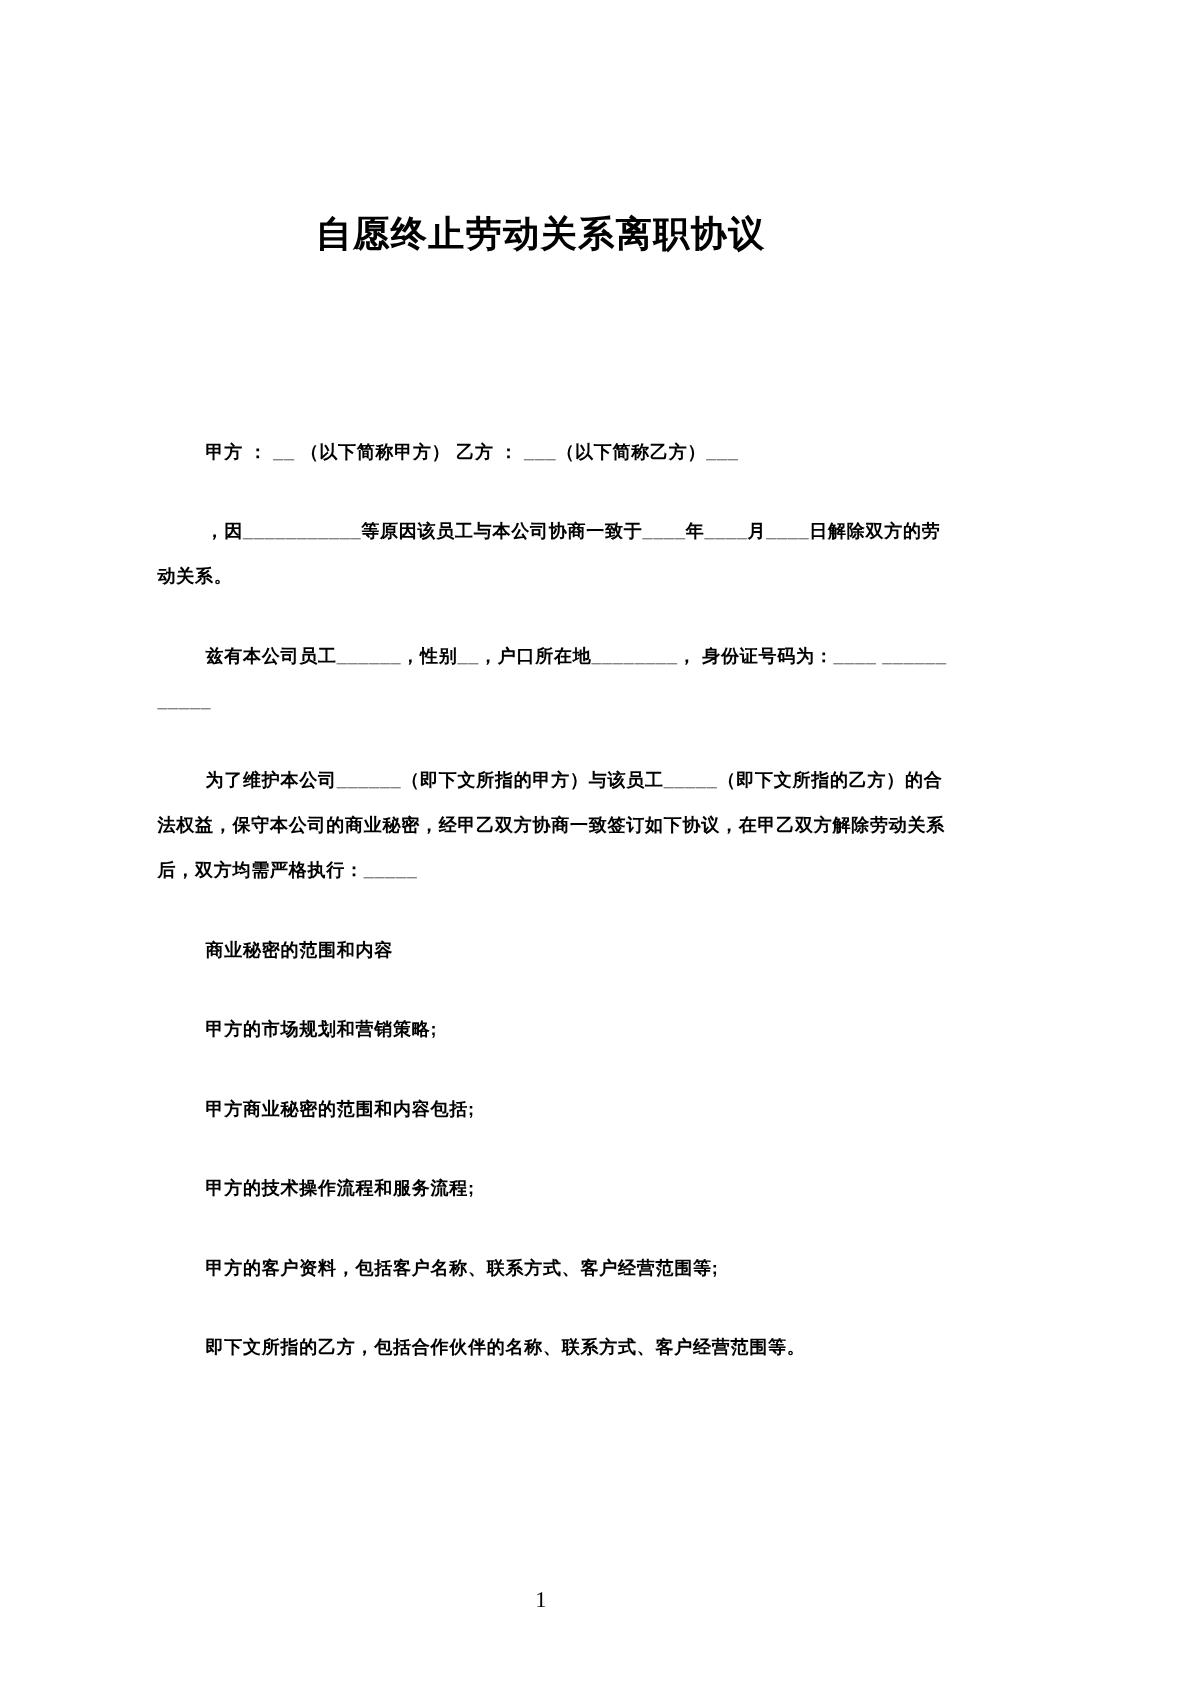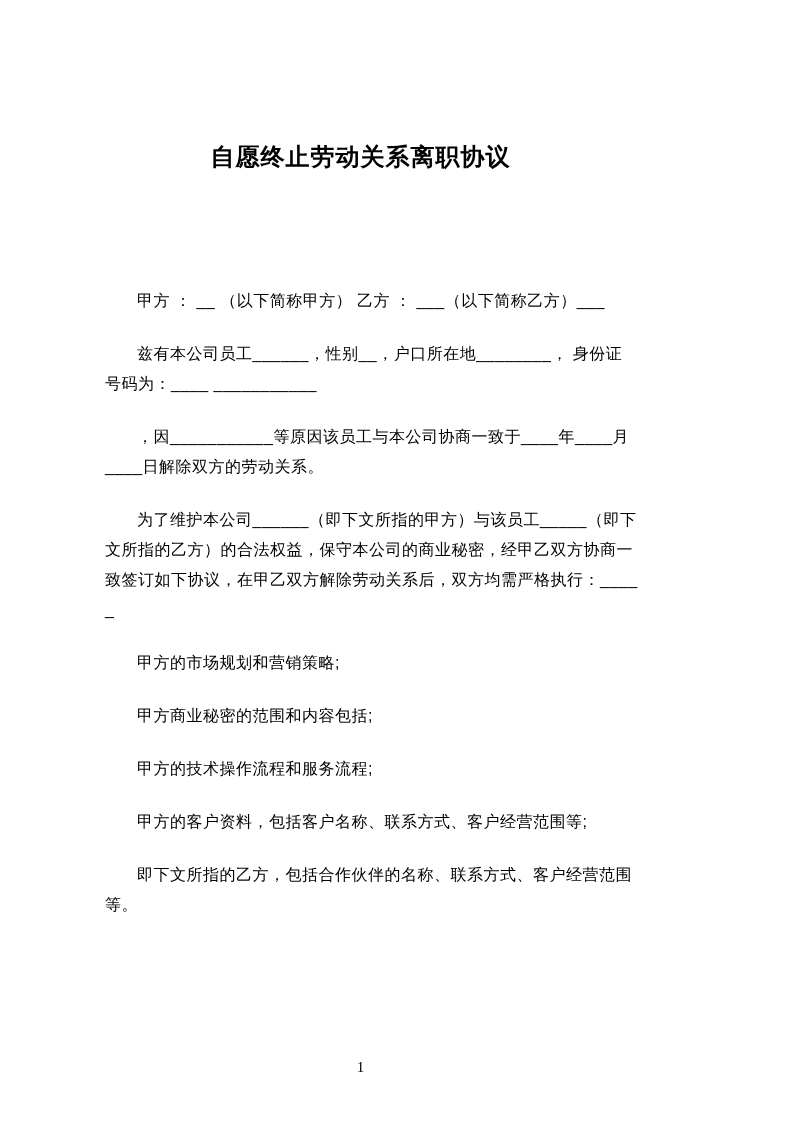--- a/index.html
+++ b/index.html
@@ -22,22 +22,22 @@
     margin: 0 0 112px 0;
     padding-right: 22px; 
     text-align: center;
     font-size: 24px;
     font-weight: bold;
     line-height: 34px;
     letter-spacing: 1px;
   }
   .doc-body p.para {
     margin: 0 0 23px 0;
-    font-size: 16px;
-    font-weight: normal;
+    font-size: 12px;
+    font-weight: bold;
     line-height: 30px;
     text-indent: 32px;
     letter-spacing: 0.5px;
     word-break: break-all;
   }
   .page-number {
     position: absolute;
     left: 0;
     right: 0;
     bottom: 46px;
@@ -50,23 +50,24 @@
 </style>
 </head>
 <body>
 
 <div class="page">
 
   <h1 class="doc-title">自愿终止劳动关系离职协议</h1>
 
   <div class="doc-body">
     <p class="para">甲方 ： __ （以下简称甲方） 乙方 ： ___（以下简称乙方）___</p>
+    <p class="para">，因___________等原因该员工与本公司协商一致于____年____月____日解除双方的劳动关系。</p>
     <p class="para">兹有本公司员工______，性别__，户口所在地________， 身份证号码为：____ ___________</p>
-    <p class="para">，因___________等原因该员工与本公司协商一致于____年____月____日解除双方的劳动关系。</p>
     <p class="para">为了维护本公司______（即下文所指的甲方）与该员工_____（即下文所指的乙方）的合法权益，保守本公司的商业秘密，经甲乙双方协商一致签订如下协议，在甲乙双方解除劳动关系后，双方均需严格执行：_____</p>
+    <p class="para">商业秘密的范围和内容</p>
     <p class="para">甲方的市场规划和营销策略;</p>
     <p class="para">甲方商业秘密的范围和内容包括;</p>
     <p class="para">甲方的技术操作流程和服务流程;</p>
     <p class="para">甲方的客户资料，包括客户名称、联系方式、客户经营范围等;</p>
     <p class="para">即下文所指的乙方，包括合作伙伴的名称、联系方式、客户经营范围等。</p>
   </div>
 
   <div class="page-number">1</div>
 
 </div>

